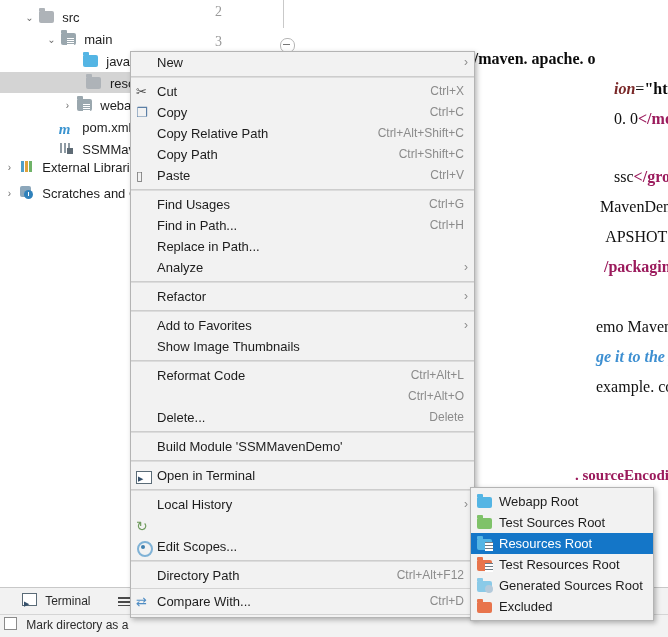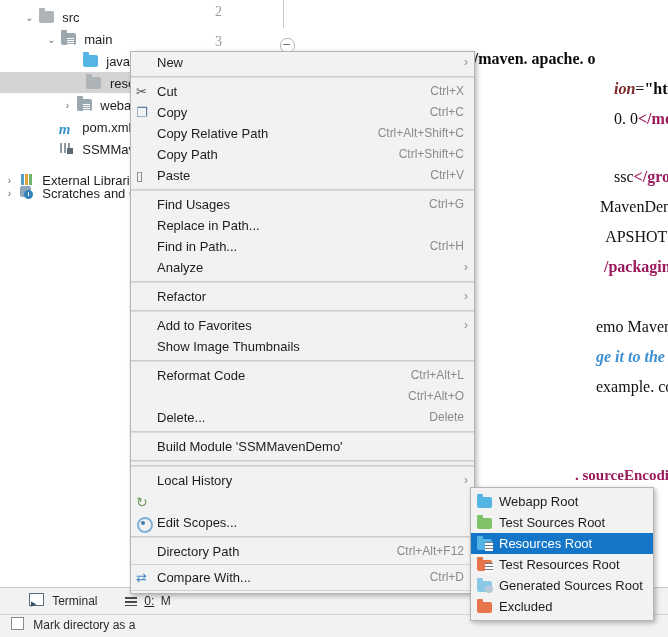--- a/index.html
+++ b/index.html
@@ -41,21 +41,21 @@
   .tagp{color:#9b1a5c;font-weight:bold;}
   .attr{color:#7a2828;font-style:italic;font-weight:bold;}
   .str{color:#0b0b0b;font-weight:bold;}
   .cmt{color:#3d8fd1;font-style:italic;font-weight:bold;}
   .plain{color:#111;}
 
   
   #status{position:absolute;left:0;bottom:0;width:668px;height:49px;background:#f2f2f2;border-top:1px solid #c8c8c8;}
   #status .row1{position:absolute;left:0;top:0;height:26px;width:100%;border-bottom:1px solid #d5d5d5;}
   #status .row2{position:absolute;left:0;top:26px;height:23px;width:100%;}
-  .sbitem{position:absolute;height:26px;line-height:26px;font-size:12px;color:#2b2b2b;white-space:nowrap;margin-left:7px;}
+  .sbitem{position:absolute;height:26px;line-height:26px;font-size:12px;color:#2b2b2b;white-space:nowrap;}
   .termico{display:inline-block;width:13px;height:11px;border:1px solid #5a6b77;background:#fff;vertical-align:-1px;margin-right:5px;position:relative;}
   .termico:before{content:"▶";position:absolute;left:1px;top:-3px;font-size:7px;color:#35506b;}
   .hamb{display:inline-block;width:12px;height:9px;vertical-align:-1px;margin-right:4px;
      background:repeating-linear-gradient(to bottom,#4a4a4a 0 2px,transparent 2px 4px);}
   .ul{text-decoration:underline;}
   .chk{display:inline-block;width:11px;height:11px;border:1px solid #8a8a8a;background:#fff;vertical-align:-1px;margin-right:6px;}
 
   
   #ctx{position:absolute;left:130px;top:51px;width:343px;background:#f2f2f2;
        border:1px solid #b4b4b4;box-shadow:2px 2px 5px rgba(0,0,0,.28);z-index:30;}
@@ -172,21 +172,21 @@
     <span class="lbl">pom.xml</span>
   </div>
   <div class="tnode" style="left:44px;top:138px;">
     <span class="arrow none">›</span>
     <span class="ico">
       <span style="position:absolute;left:1px;top:3px;width:11px;height:10px;background:repeating-linear-gradient(to right,#8e9aa3 0 2px,#fff 2px 4px);"></span>
       <span style="position:absolute;left:8px;top:8px;width:6px;height:6px;background:#5e6b75;"></span>
     </span>
     <span class="lbl">SSMMavenD</span>
   </div>
-  <div class="tnode" style="left:4px;top:169px;">
+  <div class="tnode" style="left:4px;top:156px;">
     <span class="arrow">›</span>
     <span class="ico">
       <span style="position:absolute;left:2px;top:3px;width:3px;height:11px;background:#4f9fc9;"></span>
       <span style="position:absolute;left:6px;top:3px;width:3px;height:11px;background:#e0a13c;"></span>
       <span style="position:absolute;left:10px;top:3px;width:3px;height:11px;background:#6fb368;"></span>
     </span>
     <span class="lbl">External Librari</span>
   </div>
   <div class="tnode" style="left:4px;top:182px;">
     <span class="arrow">›</span>
@@ -230,27 +230,27 @@
     <span class="mtxt">Paste</span>
     <span class="msc">Ctrl+V</span>
   </div>
   <div class="msep"></div>
 
   <div class="mi">
     <span class="mtxt">Find Usages</span>
     <span class="msc">Ctrl+G</span>
   </div>
   <div class="mi">
-    <span class="mtxt">Replace in Path...</span>
-  </div>
-  <div class="mi">
     <span class="mtxt">Find in Path...</span>
     <span class="msc">Ctrl+H</span>
   </div>
   <div class="mi">
+    <span class="mtxt">Replace in Path...</span>
+  </div>
+  <div class="mi">
     <span class="mtxt">Analyze</span>
     <span class="sub">›</span>
   </div>
   <div class="msep"></div>
 
   <div class="mi">
     <span class="mtxt">Refactor</span>
     <span class="sub">›</span>
   </div>
   <div class="msep"></div>
@@ -275,20 +275,26 @@
     <span class="mtxt">Delete...</span>
     <span class="msc">Delete</span>
   </div>
   <div class="msep"></div>
 
   <div class="mi">
     <span class="mtxt">Build Module 'SSMMavenDemo'</span>
   </div>
   <div class="msep"></div>
 
+  <div class="mi">
+    <span class="mic">
+        <span class="ic-term"></span>
+      </span>
+    <span class="mtxt">Open in Terminal</span>
+  </div>
   <div class="msep"></div>
 
   <div class="mi">
     <span class="mtxt">Local History</span>
     <span class="sub">›</span>
   </div>
   <div class="mi">
     <span class="mic ic-sync">↻</span>
   </div>
   <div class="mi">

